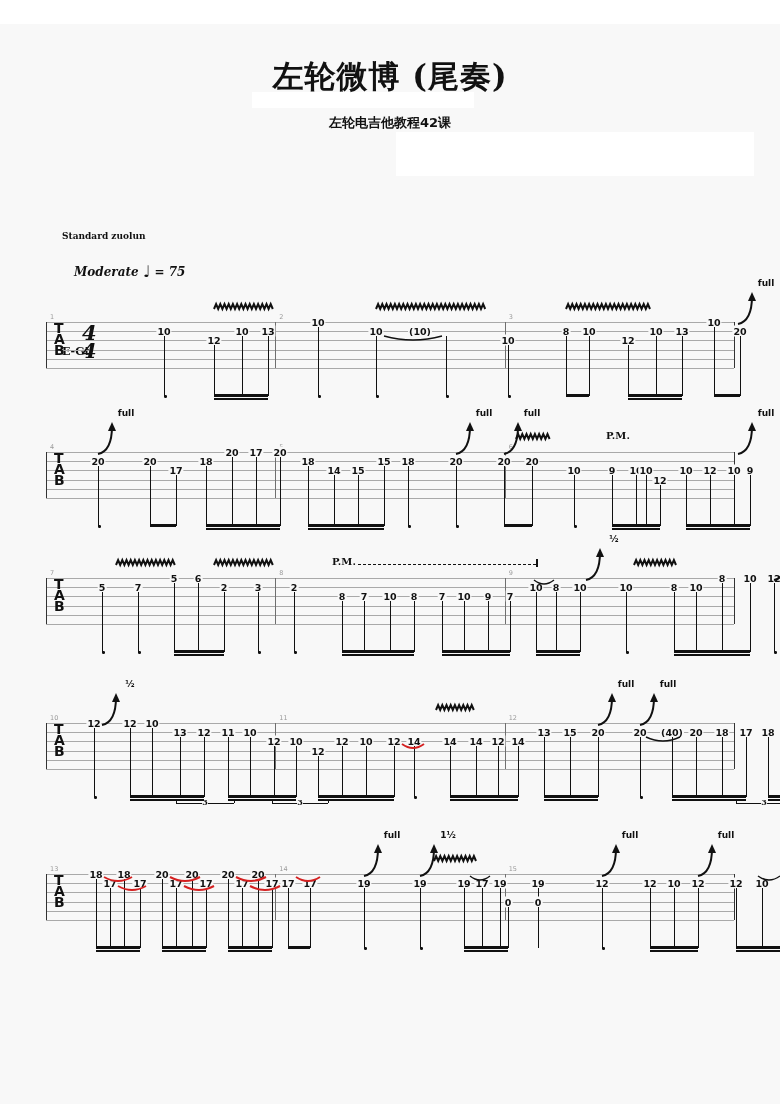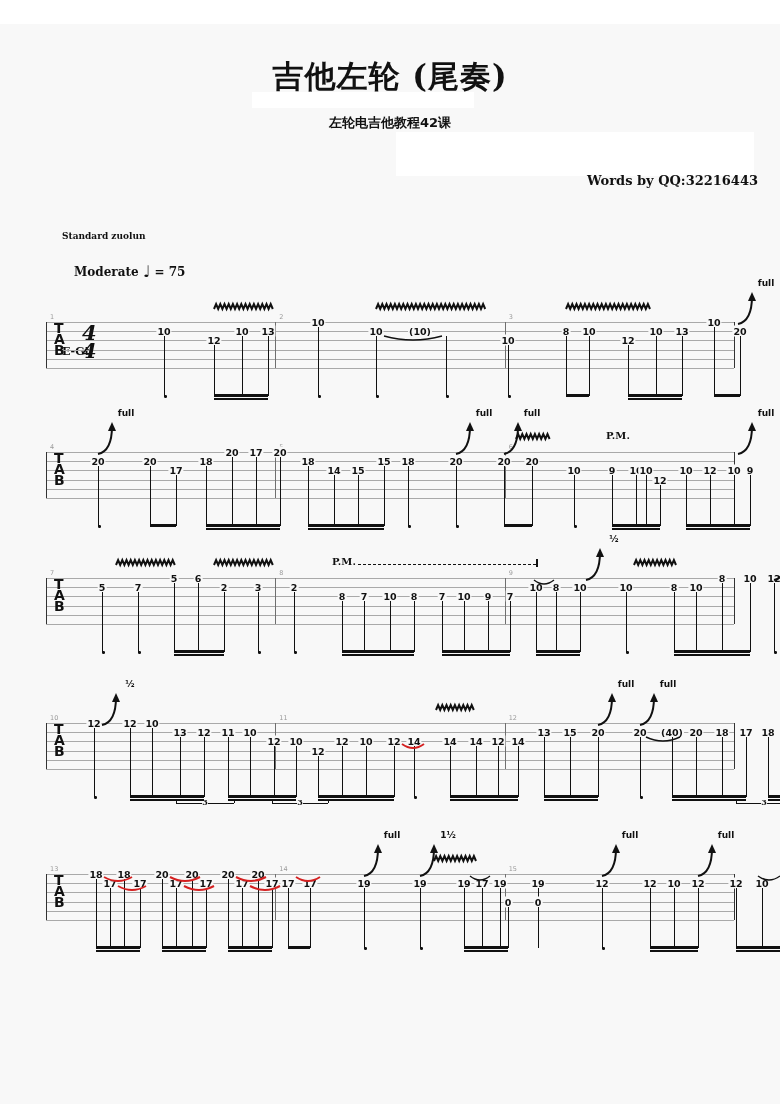--- a/index.html
+++ b/index.html
@@ -42,20 +42,21 @@
   .c4{font-size:13px;}
 
   .tuning{
     position:absolute;left:62px;top:231px;
     font-family:"DejaVu Serif", serif;font-size:9px;font-weight:700;color:#111;
   }
   .tempo{
     position:absolute;left:74px;top:261px;
     font-family:"DejaVu Serif", serif;font-size:12px;font-weight:700;color:#111;
     white-space:nowrap;
+    font-style:italic;
   }
   .tempo .notegl{font-family:"DejaVu Sans", sans-serif;font-size:16px;position:relative;top:1px;}
 
   .egt{
     position:absolute;left:62px;top:345px;
     font-family:"DejaVu Serif", serif;font-size:11px;font-weight:700;color:#111;
   }
 
   
   .system{position:absolute;left:0;width:780px;}
@@ -115,25 +116,24 @@
   svg{position:absolute;overflow:visible;}
 </style>
 </head>
 <body>
 
 <div class="page"></div>
 
 <div class="smudge" style="left:252px;top:92px;width:222px;height:16px;"></div>
 <div class="smudge" style="left:396px;top:132px;width:358px;height:44px;"></div>
 
-<div class="title">吉他左轮 (尾奏)</div>
+<div class="title">左轮微博 (尾奏)</div>
 <div class="subtitle">左轮电吉他教程42课</div>
 
 <div class="credits">
-  <div class="c3">Words by QQ:32216443</div>
 </div>
 
 <div class="tuning">Standard zuolun</div>
 <div class="tempo">
   <span>Moderate</span>
   <span class="notegl">♩</span>
   <span>= 75</span>
 </div>
 <div class="egt">E-Gt</div>
 

